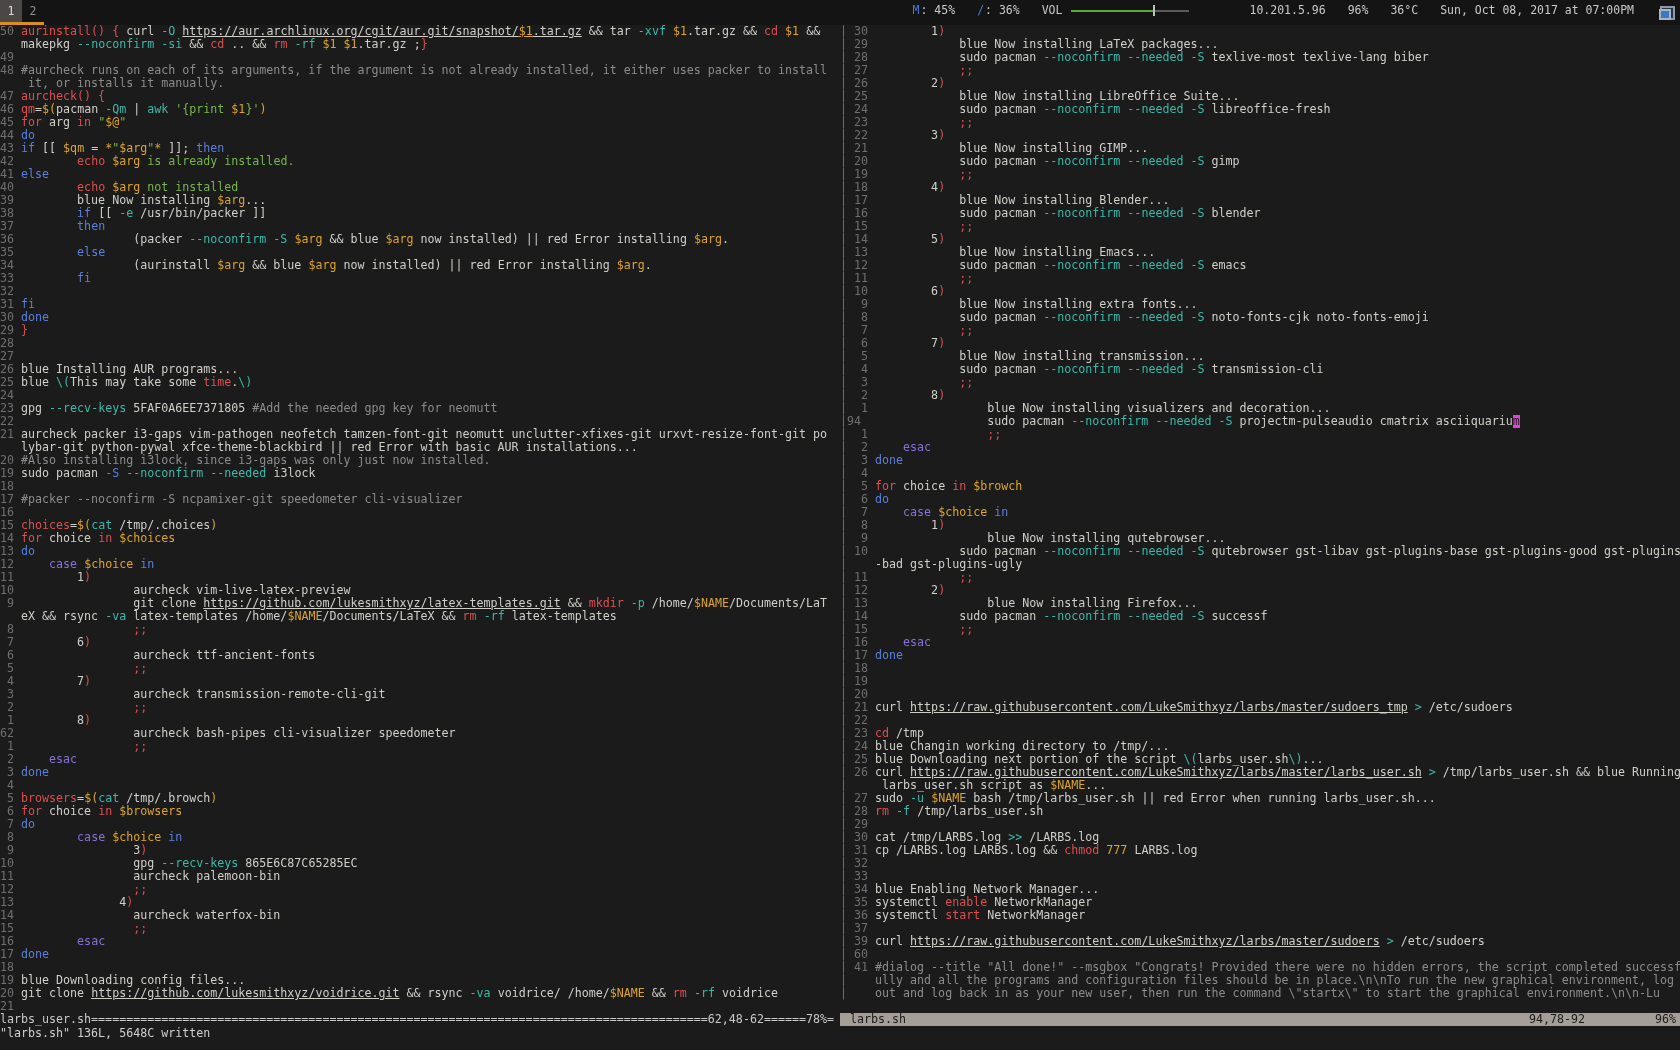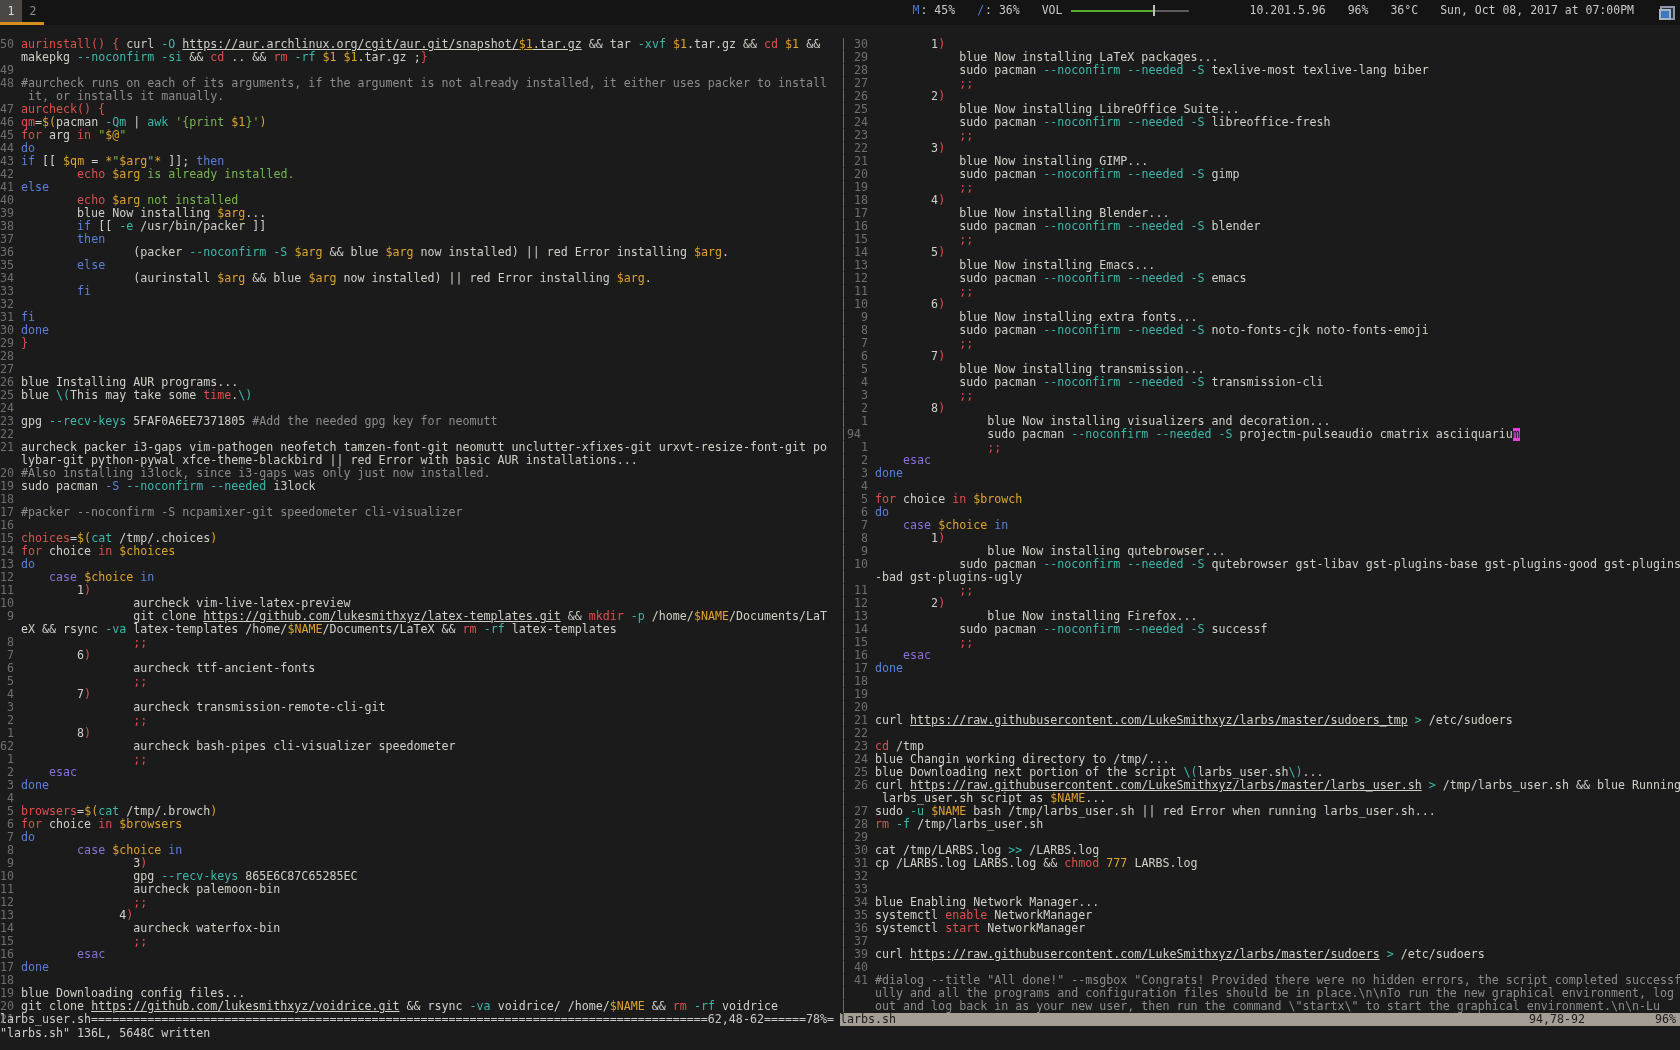--- a/index.html
+++ b/index.html
@@ -20,39 +20,39 @@
   .icon-blue{color:#4d79d6;margin-right:1px;}
   .vol-line{display:inline-flex;align-items:center;margin-left:9px;}
   .vl-green{width:82px;height:2px;background:#58aa30;}
   .vl-knob{width:2px;height:11px;background:#bdbdbd;}
   .vl-gray{width:34px;height:2px;background:#5a5a5a;}
   .tray{display:flex;align-items:center;padding:0 5px 0 14px;}
   .tray-ic{position:relative;width:16px;height:14px;}
   .tray-ic .b1{position:absolute;right:0;top:0;width:11px;height:10px;background:#26344a;border:2px solid #8d99a8;}
   .tray-ic .b2{position:absolute;left:0;bottom:0;width:8px;height:7px;background:#3a79c4;border:2px solid #aab4bf;}
   
-  .editor{position:absolute;left:0;top:38px;width:1680px;height:988px;display:flex;}
+  .editor{position:absolute;left:0;top:25px;width:1680px;height:988px;display:flex;}
   .pane{width:840px;height:988px;overflow:hidden;}
   .row{height:13px;white-space:pre;overflow:hidden;}
   .seg-n{color:#6f6f6f;}
   .seg-t{color:#d0cfc8;}
   .seg-c{color:#8c8c8c;}
   .seg-r{color:#dc4f4f;}
   .seg-o{color:#dca42e;}
   .seg-e{color:#3db8aa;}
   .seg-g{color:#77b64e;}
   .seg-b{color:#5b7fdb;}
   .seg-v{color:#8a70d8;}
   .seg-u{color:#d0cfc8;text-decoration:underline;}
   .seg-uo{color:#dca42e;text-decoration:underline;}
   .seg-k{background:#e83ee0;color:#1a1a1a;}
   
   .statusrow{position:absolute;left:0;top:1013px;width:1680px;height:13px;display:flex;align-items:flex-end;}
   .st-left{width:840px;white-space:pre;overflow:hidden;color:#c9c9c9;}
-  .st-right{width:840px;background:#a49e96;color:#1b1b1b;display:flex;white-space:pre;overflow:hidden;padding:0 4px 0 0;box-sizing:border-box;}
+  .st-right{width:840px;background:#a49e96;color:#1b1b1b;display:flex;white-space:pre;overflow:hidden;padding:0 4px 0 10px;box-sizing:border-box;}
   .st-right .fill{flex:1;}
   .st-right .pct{margin-left:70px;}
   .cmdline{position:absolute;left:0;top:1027px;width:1680px;height:13px;white-space:pre;color:#cfcfcf;}
 </style>
 </head>
 <body>
 
 <div class="screen">
 
   <div class="topbar">
@@ -235,21 +235,21 @@
         <div class="row"><span class="seg-n">| 29 </span></div>
         <div class="row"><span class="seg-n">| 30 </span><span class="seg-t">cat /tmp/LARBS.log </span><span class="seg-e">&gt;&gt;</span><span class="seg-t"> /LARBS.log</span></div>
         <div class="row"><span class="seg-n">| 31 </span><span class="seg-t">cp /LARBS.log LARBS.log &amp;&amp; </span><span class="seg-r">chmod</span><span class="seg-t"> </span><span class="seg-o">777</span><span class="seg-t"> LARBS.log</span></div>
         <div class="row"><span class="seg-n">| 32 </span></div>
         <div class="row"><span class="seg-n">| 33 </span></div>
         <div class="row"><span class="seg-n">| 34 </span><span class="seg-t">blue Enabling Network Manager...</span></div>
         <div class="row"><span class="seg-n">| 35 </span><span class="seg-t">systemctl </span><span class="seg-r">enable</span><span class="seg-t"> NetworkManager</span></div>
         <div class="row"><span class="seg-n">| 36 </span><span class="seg-t">systemctl </span><span class="seg-r">start</span><span class="seg-t"> NetworkManager</span></div>
         <div class="row"><span class="seg-n">| 37 </span></div>
         <div class="row"><span class="seg-n">| 39 </span><span class="seg-t">curl </span><span class="seg-u">https://raw.githubusercontent.com/LukeSmithxyz/larbs/master/sudoers</span><span class="seg-t"> </span><span class="seg-e">&gt;</span><span class="seg-t"> /etc/sudoers</span></div>
-        <div class="row"><span class="seg-n">| 40 </span></div>
+        <div class="row"><span class="seg-n">| 60 </span></div>
         <div class="row"><span class="seg-n">| 41 </span><span class="seg-c">#dialog --title "All done!" --msgbox "Congrats! Provided there were no hidden errors, the script completed successf</span></div>
         <div class="row"><span class="seg-n">|    </span><span class="seg-c">ully and all the programs and configuration files should be in place.\n\nTo run the new graphical environment, log</span></div>
         <div class="row"><span class="seg-n">|    </span><span class="seg-c">out and log back in as your new user, then run the command \"startx\" to start the graphical environment.\n\n-Lu</span></div>
       </div>
   </div>
 
   <div class="statusrow">
     <div class="st-left">larbs_user.sh========================================================================================62,48-62======78%=</div>
     <div class="st-right">
       <span>larbs.sh</span>

